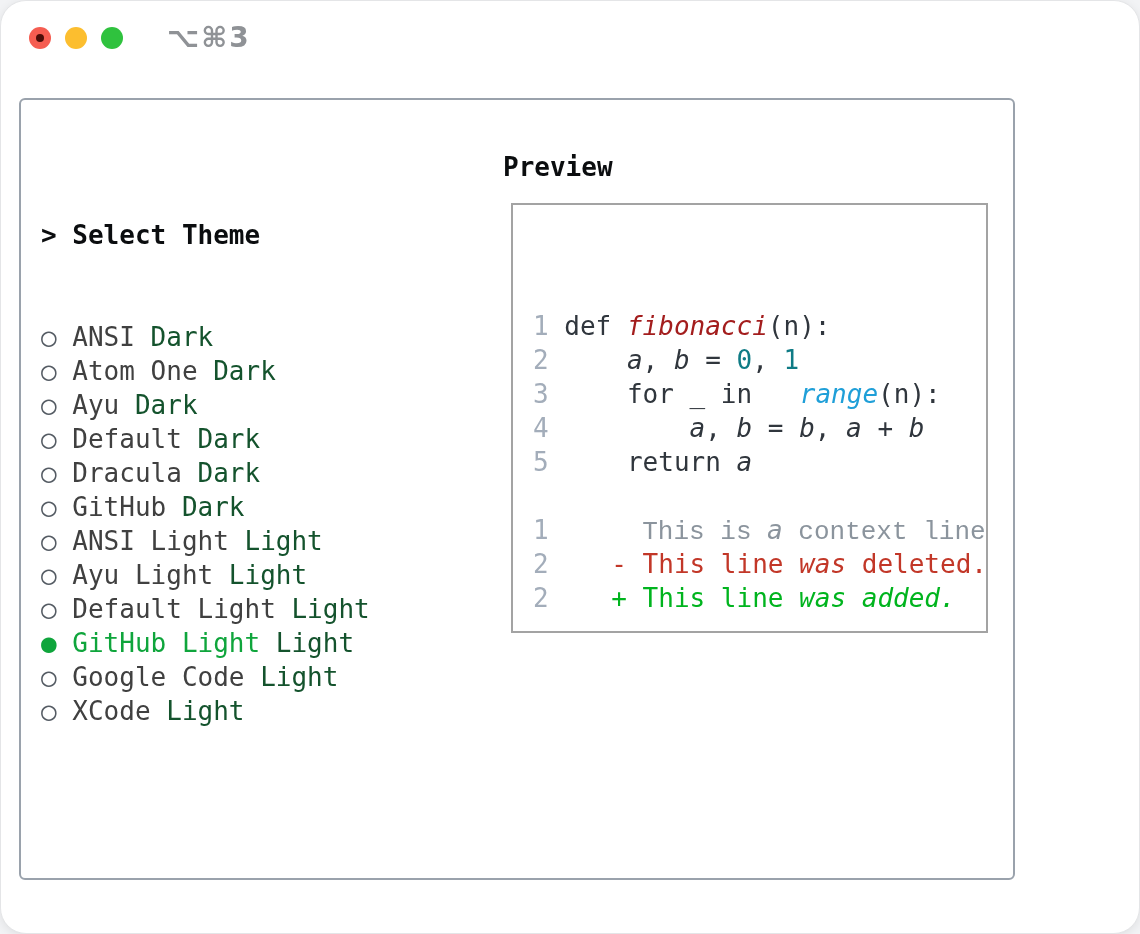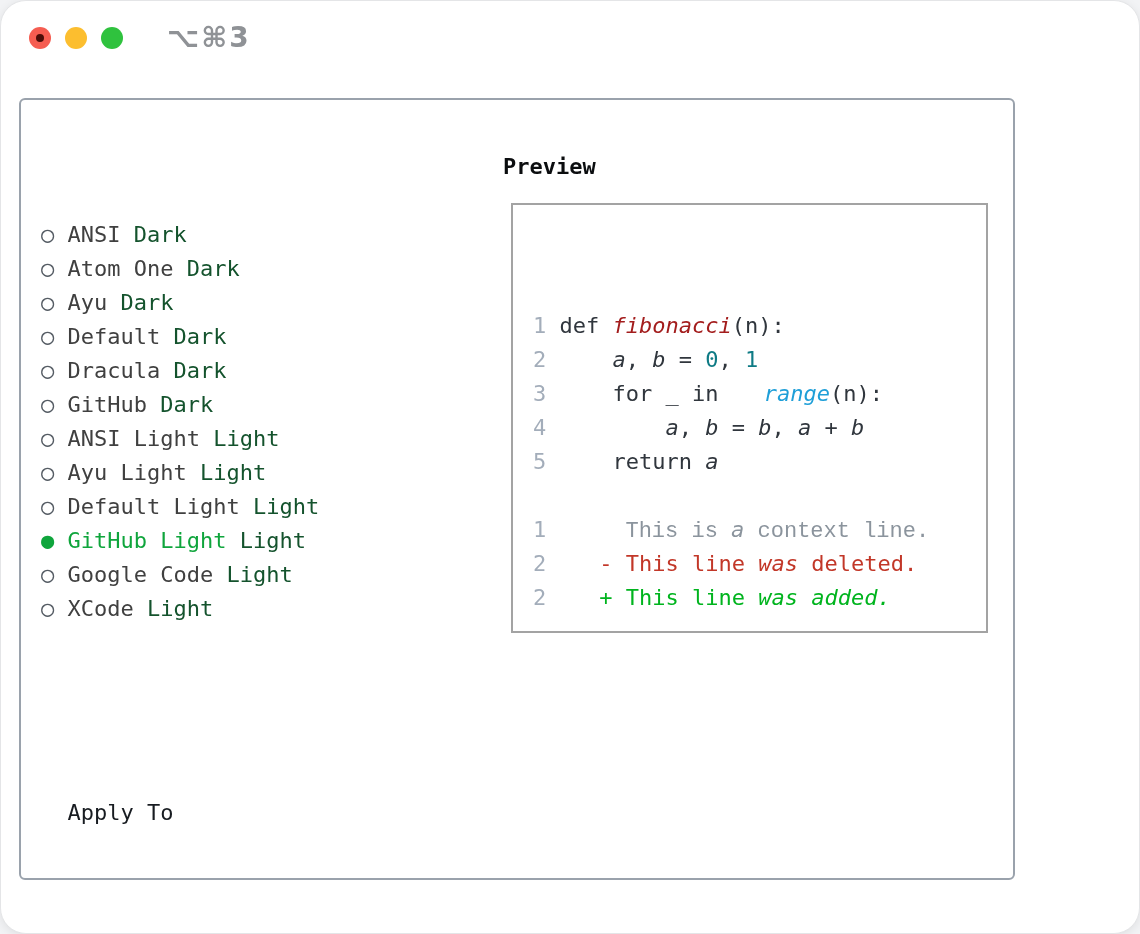--- a/index.html
+++ b/index.html
@@ -29,21 +29,21 @@
     font-family:"DejaVu Sans", sans-serif;
     font-size:28px; font-weight:600; color:#8f9296; letter-spacing:2px;
   }
 
   
   .panel {
     position:absolute; left:18px; top:97px; width:996px; height:782px;
     border:2px solid #9aa2ac; border-radius:6px; background:#ffffff;
   }
 
-  .mono { font-size:22px; line-height:34px; white-space:pre; }
+  .mono { font-size:26px; line-height:34px; white-space:pre; }
 
   .left-pane  { position:absolute; left:20px; top:50px; }
   .left-pane .row { height:34px; }
 
   .hdr        { font-weight:bold; color:#0b0d0f; }
   .name       { color:#404040; }
   .tag        { color:#14532d; }
   .circle     { color:#555c64; }
   .sel        { color:var(--accent); }
   .apply-hdr  { color:#181c21; }
@@ -83,23 +83,23 @@
       <div class="dot"></div>
     </div>
     <div class="traffic yellow"></div>
     <div class="traffic green"></div>
     <div class="win-title">⌥⌘3</div>
   </div>
 
   <div class="panel">
 
     <div class="left-pane mono">
+      <div class="row"><span class="hdr">&gt; </span><span class="hdr">Select Theme</span></div>
       <div id="theme-items"><div class="row"><span class="circle">○ </span><span class="name">ANSI </span><span class="tag">Dark</span></div><div class="row"><span class="circle">○ </span><span class="name">Atom One </span><span class="tag">Dark</span></div><div class="row"><span class="circle">○ </span><span class="name">Ayu </span><span class="tag">Dark</span></div><div class="row"><span class="circle">○ </span><span class="name">Default </span><span class="tag">Dark</span></div><div class="row"><span class="circle">○ </span><span class="name">Dracula </span><span class="tag">Dark</span></div><div class="row"><span class="circle">○ </span><span class="name">GitHub </span><span class="tag">Dark</span></div><div class="row"><span class="circle">○ </span><span class="name">ANSI Light </span><span class="tag">Light</span></div><div class="row"><span class="circle">○ </span><span class="name">Ayu Light </span><span class="tag">Light</span></div><div class="row"><span class="circle">○ </span><span class="name">Default Light </span><span class="tag">Light</span></div><div class="row"><span class="sel">● </span><span class="sel">GitHub Light </span><span class="tag">Light</span></div><div class="row"><span class="circle">○ </span><span class="name">Google Code </span><span class="tag">Light</span></div><div class="row"><span class="circle">○ </span><span class="name">XCode </span><span class="tag">Light</span></div></div>
       <div class="row"> </div>
-      <div class="row"><span class="apply-hdr"><span>  </span><span>Apply To</span></span></div>
       
       
       
       
     </div>
 
     <div class="preview-label mono">Preview</div>
 
     <div class="preview-box mono">
       <div id="code-lines"><div class="row"><span class="ln">1</span><span class="tk-c"> def </span><span class="tk-fn">fibonacci</span><span class="tk-c">(n):</span></div><div class="row"><span class="ln">2</span><span class="tk-c">     </span><span class="tk-v">a</span><span class="tk-c">, </span><span class="tk-v">b</span><span class="tk-c"> = </span><span class="tk-lit">0</span><span class="tk-c">, </span><span class="tk-lit">1</span></div><div class="row"><span class="ln">3</span><span class="tk-c">     for _ in </span><span class="tk-bi">range</span><span class="tk-c">(n):</span></div><div class="row"><span class="ln">4</span><span class="tk-c">         </span><span class="tk-v">a</span><span class="tk-c">, </span><span class="tk-v">b</span><span class="tk-c"> = </span><span class="tk-v">b</span><span class="tk-c">, </span><span class="tk-v">a</span><span class="tk-c"> + </span><span class="tk-v">b</span></div><div class="row"><span class="ln">5</span><span class="tk-c">     return </span><span class="tk-v">a</span></div><div class="row"><span class="ln"></span> </div><div class="row"><span class="ln">1</span><span class="tk-ctx">      This is </span><span class="tk-ctxi">a</span><span class="tk-ctx"> context line.</span></div><div class="row"><span class="ln">2</span><span class="tk-del">    - This line </span><span class="tk-deli">was</span><span class="tk-del"> deleted.</span></div><div class="row"><span class="ln">2</span><span class="tk-add">    + This line </span><span class="tk-addi">was</span><span class="tk-add"> </span><span class="tk-addi">added.</span></div></div>

